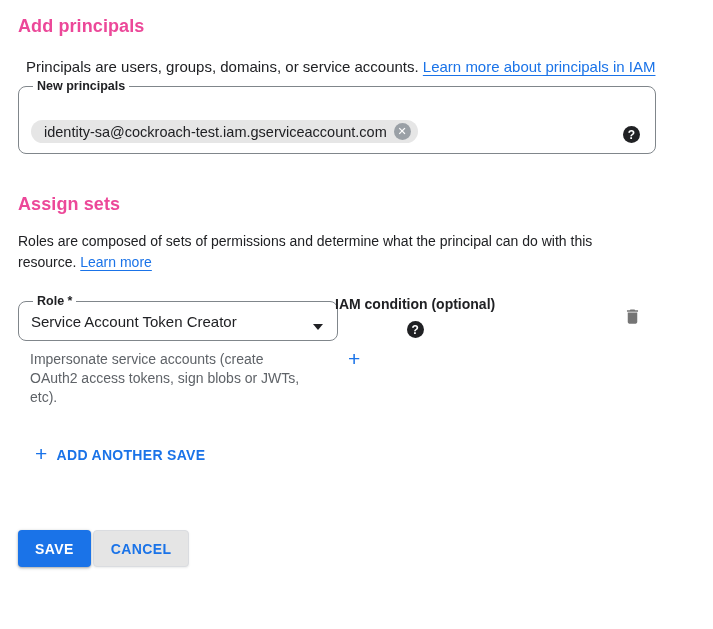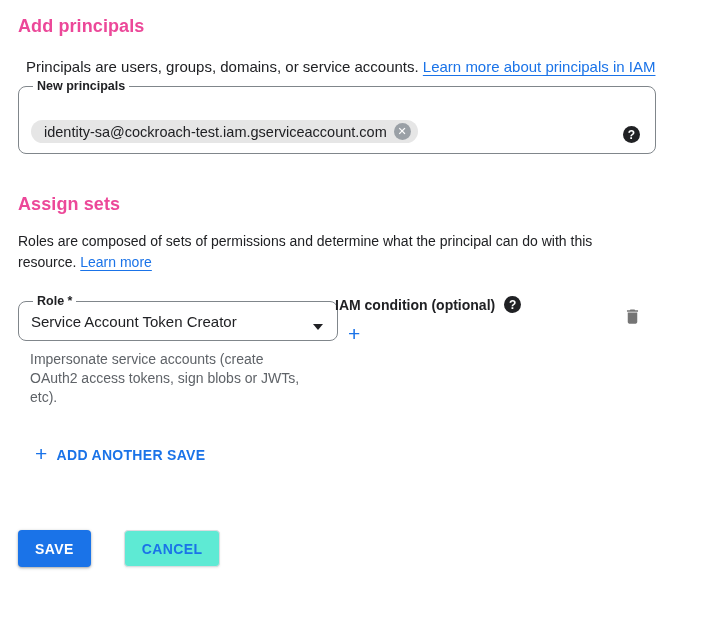--- a/index.html
+++ b/index.html
@@ -145,20 +145,21 @@
   }
   .condition-col { margin-left: 25px; flex: 0 0 auto; }
   .condition-label-row {
     display: flex;
     align-items: center;
     gap: 9px;
     font-size: 14px;
     font-weight: 700;
     color: #202124;
     padding-top: 2px;
+    flex-direction: column;
   }
   .text-button {
     display: inline-flex;
     align-items: center;
     gap: 9px;
     background: none;
     border: none;
     padding: 0;
     color: #1a73e8;
     font-family: inherit;
@@ -182,41 +183,41 @@
     background: none;
     border: none;
     padding: 0;
     cursor: pointer;
     line-height: 0;
   }
   .add-another-role { margin: 40px 0 0 17px; }
   .buttons-row {
     display: flex;
     align-items: flex-end;
-    gap: 33px;
+    gap: 2px;
     margin-top: 64px;
   }
   .btn {
     font-family: inherit;
     font-size: 14px;
     font-weight: 700;
     letter-spacing: 0.4px;
     border-radius: 4px;
     height: 37px;
     padding: 0 17px;
     cursor: pointer;
   }
   .btn-primary {
     background: #1a73e8;
     color: #ffffff;
     border: none;
     box-shadow: 0 1px 2px 0 rgba(60,64,67,.30), 0 1px 3px 1px rgba(60,64,67,.15);
   }
   .btn-secondary {
-    background: #5eead4;
+    background: #e5e5e5;
     color: #1a73e8;
     border: 1px solid #dadce0;
     box-shadow: 0 1px 2px 0 rgba(60,64,67,.10);
   }
 </style>
 </head>
 <body>
 
 <div class="page">
 

